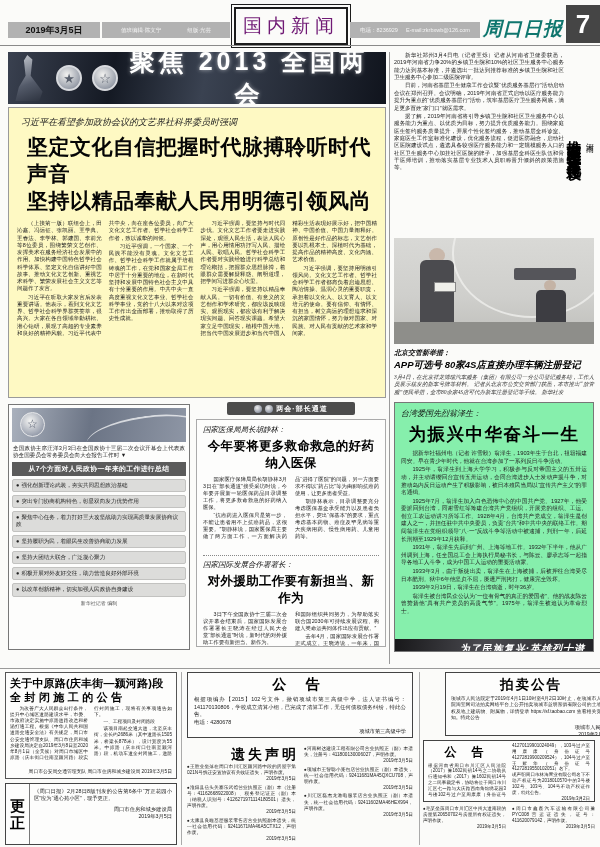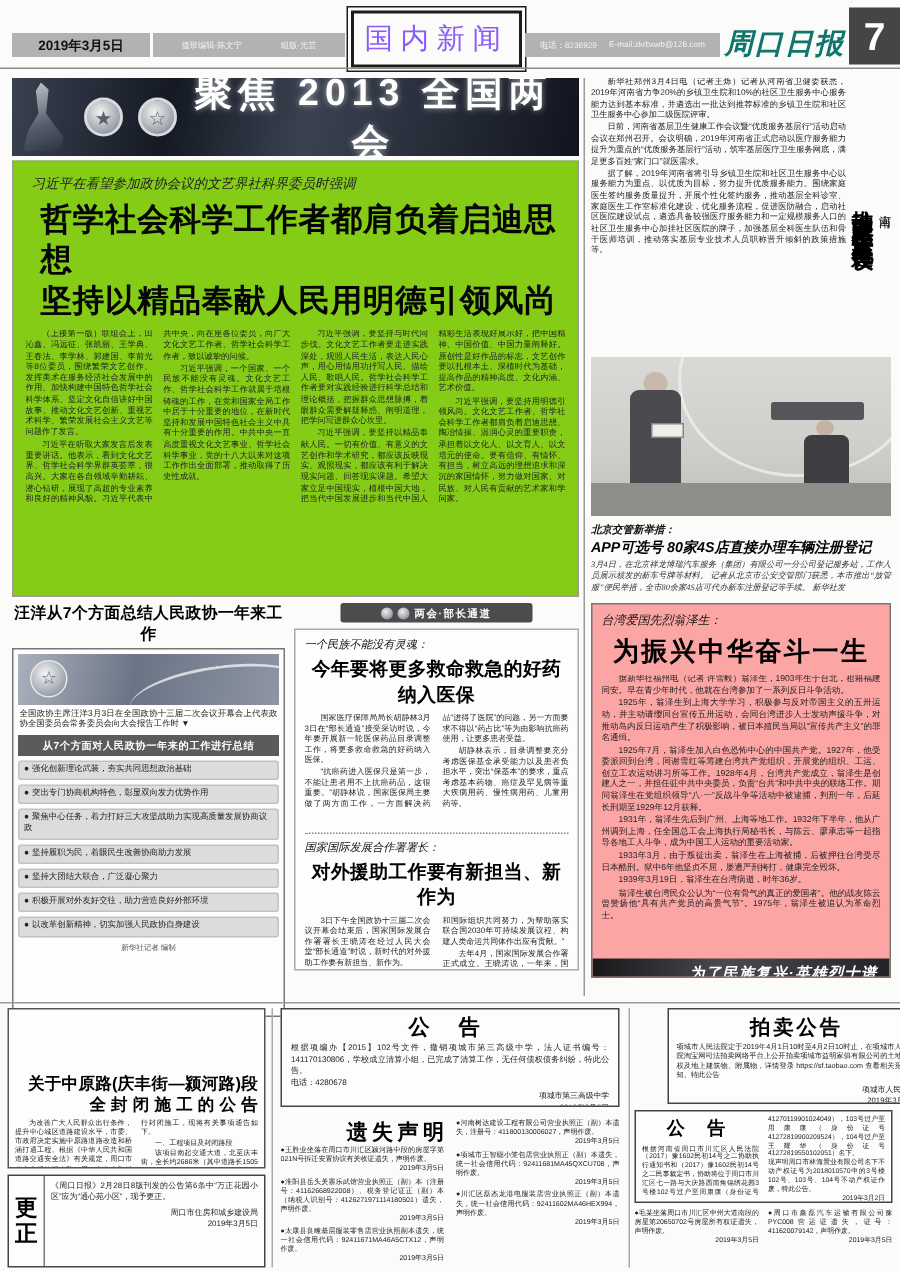--- a/index.html
+++ b/index.html
@@ -12,21 +12,21 @@
   .date-box { position:absolute; left:8px; top:22px; width:92px; height:16px;
     background:#b2b2b2; color:#111; font-size:9px; font-weight:bold;
     display:flex; align-items:center; justify-content:center; }
   .bar { position:absolute; top:22px; height:16px; background:#b2b2b2; color:#f4f4f4;
     font-size:5.5px; display:flex; align-items:center; justify-content:space-around; padding:0 6px; }
   .bar-left { left:102px; width:128px; }
   .bar-right { left:350px; width:130px; }
   .section-box { position:absolute; left:234px; top:7px; width:114px; height:38px;
     background:#fbfbf9; border:2px solid #1c1c1c; outline:1px solid #1c1c1c; outline-offset:2px;
     display:flex; align-items:center; justify-content:center;
-    font-family:"Liberation Serif", serif; font-size:19px; letter-spacing:5px; color:#8b5cf6; }
+    font-family:"Liberation Serif", serif; font-size:19px; letter-spacing:5px; color:#701a75; }
   .masthead { position:absolute; left:483px; top:16px; width:82px; height:26px;
     font-family:"Liberation Serif", serif; font-weight:bold; font-style:italic;
     font-size:19px; letter-spacing:1px; color:#0f766e; display:flex; align-items:center; }
   .pageno { position:absolute; left:566px; top:5px; width:34px; height:38px; background:#454545;
     color:#fff; font-size:26px; font-weight:bold; display:flex; align-items:center; justify-content:center; }
   .header-rule { position:absolute; left:0; top:45px; width:600px; height:1px; background:#8a8a8a; }
 
   
   .banner { position:absolute; left:8px; top:52px; width:378px; height:52px;
     background:linear-gradient(100deg,#3a4150 0%,#141923 28%,#3a4251 52%,#10141d 100%);
@@ -35,21 +35,21 @@
     background:linear-gradient(160deg,#cfd3da 10%,#5a6170 60%,#2a303c 100%);
     clip-path:polygon(45% 0,60% 10%,55% 45%,90% 80%,80% 100%,10% 100%,20% 70%,40% 45%,35% 12%); opacity:.85; }
   .emblem { width:26px; height:26px; border-radius:50%; margin-left:10px;
     background:radial-gradient(circle at 40% 35%,#f2f2f0,#9aa0ab 70%,#565c68);
     border:2px solid #d8dade; color:#59606d; font-size:13px; line-height:23px; text-align:center; }
   .banner-title { flex:1; text-align:center; color:#fff; font-size:25px; font-weight:bold;
     letter-spacing:4px; text-shadow:0 0 4px rgba(255,255,255,.55); padding-right:6px; }
 
   
   .lead { position:absolute; left:8px; top:107px; width:378px; height:291px;
-    border:1px solid #9a9a9a; padding:6px 8px 4px; overflow:hidden; background:#84cc16; }
+    border:1px solid #9a9a9a; padding:6px 8px 4px; overflow:hidden; background:#fef9c3; }
   .lead .kicker { font-family:"Liberation Serif", serif; font-style:italic;
     font-size:9px; color:#222; margin:2px 0 4px 4px; }
   .lead h1 { font-size:21px; line-height:27px; letter-spacing:.5px; color:#050505;
     font-weight:bold; margin-left:10px; }
   .lead-body { margin-top:6px; height:196px; overflow:hidden;
     column-count:4; column-gap:7px; font-size:5.5px; line-height:1.32;
     text-align:justify; color:#222; }
   .paras p { margin:0 0 1px; text-indent:2em; }
 
   
@@ -111,36 +111,36 @@
   .photo .head2 { position:absolute; left:150px; top:42px; width:12px; height:11px; border-radius:50%; background:#c4b3a5; }
   .photo .counter { position:absolute; left:0; bottom:0; width:200px; height:22px; background:#8e8e8a; }
   .photo .sign { position:absolute; left:120px; top:30px; width:62px; height:12px; background:#55555a; border-radius:2px; }
   .caption { margin-top:4px; width:200px;font-style:italic; }
   .cap-kicker { font-size:7px; font-weight:bold; color:#111; }
   .cap-head { font-size:9.5px; font-weight:bold; color:#000; margin-top:1px; }
   .cap-body { font-family:"Liberation Serif", serif; font-size:5.5px; line-height:1.35;
     text-align:justify; color:#333; margin-top:2px; }
 
   
-  .taiwan { margin-top:6px; width:200px; height:250px; border:1px solid #777; padding:5px 6px 15px; overflow:hidden; background:#fca5a5; }
+  .taiwan { margin-top:6px; width:200px; height:250px; border:1px solid #777; padding:5px 6px 15px; overflow:hidden; background:#86efac; }
   .tw-kicker { font-family:"Liberation Serif", serif; font-size:8px; font-style:italic; color:#111; }
   .tw-head { font-size:17.5px; font-weight:bold; color:#000; text-align:center; letter-spacing:1.5px; margin:3px 0 4px; }
   .tw-body { font-size:5.7px; line-height:1.33; text-align:justify; color:#222; height:186px; overflow:hidden; }
   .tw-banner { margin:3px -6px 0; height:19px; background:linear-gradient(95deg,#18181a,#4a4a50 45%,#232327);
     color:#fff; font-weight:bold; font-style:italic; font-size:10px;
     display:flex; align-items:center; justify-content:flex-end; padding-right:8px; letter-spacing:1px; }
 
   
   .bottom-rule { position:absolute; left:0; top:668px; width:600px; height:1px; background:#9a9a9a; }
   .vdiv-b1 { position:absolute; left:181px; top:672px; width:1px; height:173px; background:#aaa; }
   .vdiv-b2 { position:absolute; left:419px; top:672px; width:1px; height:173px; background:#aaa; }
 
   .road { position:absolute; left:5px; top:672px; width:172px; height:107px;
     border:1px solid #555; padding:3px 4px; overflow:hidden; background:#fdfdfc; }
-  .road-title { font-size:11px; font-weight:bold; line-height:14px; color:#000; text-align:right; letter-spacing:.2px;margin-top:40px; }
+  .road-title { font-size:11px; font-weight:bold; line-height:14px; color:#000; text-align:left; letter-spacing:.2px; }
   .road-body { margin-top:2px; column-count:2; column-gap:6px; font-size:4.7px; line-height:1.3;
     text-align:justify; color:#222; height:62px; overflow:hidden; }
   .road-sign { font-size:4.8px; text-align:right; color:#222; line-height:1.35; margin-top:1px; }
 
   .correction { position:absolute; left:5px; top:783px; width:172px; height:62px;
     border:1px solid #444; display:flex; overflow:hidden; background:#fdfdfc; }
   .corr-label { width:24px; border-right:1px solid #777; display:flex; flex-direction:column;
     align-items:center; justify-content:center; font-size:15px; font-weight:bold; color:#000; line-height:17px; }
   .corr-text { flex:1; padding:4px; font-size:5.3px; line-height:1.4; text-align:justify; color:#222; }
   .corr-sig { text-align:right; margin-top:3px; }
@@ -195,34 +195,33 @@
 
 <div class="banner">
   <div class="statue"></div>
   <div class="emblem">★</div>
   <div class="emblem">☆</div>
   <div class="banner-title">聚焦 2013 全国两会</div>
 </div>
 
 <div class="lead">
   <div class="kicker">习近平在看望参加政协会议的文艺界社科界委员时强调</div>
-  <h1>哲学社会科学工作者都肩负着启迪思想</h1>
+  <h1>坚定文化自信把握时代脉搏聆听时代声音</h1>
   <h1>坚持以精品奉献人民用明德引领风尚</h1>
   <div class="lead-body paras">
       <p>（上接第一版）联组会上，田沁鑫、冯远征、张凯丽、王学典、王春法、李学林、郭建国、李前光等8位委员，围绕繁荣文艺创作、发挥美术在服务经济社会发展中的作用、加快构建中国特色哲学社会科学体系、坚定文化自信讲好中国故事、推动文化文艺创新、重视艺术科学、繁荣发展社会主义文艺等问题作了发言。</p>
       <p>习近平在听取大家发言后发表重要讲话。他表示，看到文化文艺界、哲学社会科学界群英荟萃，很高兴。大家在各自领域辛勤耕耘、潜心钻研，展现了高超的专业素养和良好的精神风貌。习近平代表中共中央，向在座各位委员，向广大文化文艺工作者、哲学社会科学工作者，致以诚挚的问候。</p>
       <p>习近平强调，一个国家、一个民族不能没有灵魂。文化文艺工作、哲学社会科学工作就属于培根铸魂的工作，在党和国家全局工作中居于十分重要的地位，在新时代坚持和发展中国特色社会主义中具有十分重要的作用。中共中央一直高度重视文化文艺事业、哲学社会科学事业，党的十八大以来对这项工作作出全面部署，推动取得了历史性成就。</p>
       <p>习近平强调，要坚持与时代同步伐。文化文艺工作者要走进实践深处，观照人民生活，表达人民心声，用心用情用功抒写人民、描绘人民、歌唱人民。哲学社会科学工作者要对实践经验进行科学总结和理论概括，把握群众思想脉搏，着眼群众需要解疑释惑、阐明道理，把学问写进群众心坎里。</p>
       <p>习近平强调，要坚持以精品奉献人民。一切有价值、有意义的文艺创作和学术研究，都应该反映现实、观照现实，都应该有利于解决现实问题、回答现实课题。希望大家立足中国现实，植根中国大地，把当代中国发展进步和当代中国人精彩生活表现好展示好，把中国精神、中国价值、中国力量阐释好。原创性是好作品的标志，文艺创作要以扎根本土、深植时代为基础，提高作品的精神高度、文化内涵、艺术价值。</p>
       <p>习近平强调，要坚持用明德引领风尚。文化文艺工作者、哲学社会科学工作者都肩负着启迪思想、陶冶情操、温润心灵的重要职责，承担着以文化人、以文育人、以文培元的使命。要有信仰、有情怀、有担当，树立高远的理想追求和深沉的家国情怀，努力做对国家、对民族、对人民有贡献的艺术家和学问家。</p>
     </div>
 </div>
 
 <div class="wang">
-  <div class="wang-title">汪洋从7个方面总结人民政协一年来工作</div>
   <div class="wang-frame">
     <div class="wang-art">
       <div class="em">☆</div>
       <div class="swoosh"></div>
     </div>
     <div class="wang-intro">全国政协主席汪洋3月3日在全国政协十三届二次会议开幕会上代表政协全国委员会常务委员会向大会报告工作时 ▼</div>
     <div class="wang-banner">从7个方面对人民政协一年来的工作进行总结</div>
     <div class="wang-item"><span class="dot">●</span><span>强化创新理论武装，夯实共同思想政治基础</span></div>
     <div class="wang-item"><span class="dot">●</span><span>突出专门协商机构特色，彰显双向发力优势作用</span></div>
     <div class="wang-item"><span class="dot">●</span><span>聚焦中心任务，着力打好三大攻坚战助力实现高质量发展协商议政</span></div>
@@ -234,21 +233,21 @@
   </div>
 </div>
 
 <div class="mincol">
   <div class="badge">
     <span class="bc"></span>
     <span class="bc"></span>
     <span>两会·部长通道</span>
   </div>
   <div class="min-frame">
-    <div class="min-kicker">一个民族不能没有灵魂：</div>
+    <div class="min-kicker">国家医保局局长胡静林：</div>
     <div class="min-head">今年要将更多救命救急的好药纳入医保</div>
     <div class="min-body b1 paras">
         <p>国家医疗保障局局长胡静林3月3日在“部长通道”接受采访时说，今年要开展新一轮医保药品目录调整工作，将更多救命救急的好药纳入医保。</p>
         <p>“抗癌药进入医保只是第一步，不能让患者用不上抗癌药品，这很重要。”胡静林说，国家医保局主要做了两方面工作，一方面解决药品“进得了医院”的问题，另一方面要求不得以“药占比”等为由影响抗癌药使用，让更多患者受益。</p>
         <p>胡静林表示，目录调整要充分考虑医保基金承受能力以及患者负担水平，突出“保基本”的要求，重点考虑基本药物、癌症及罕见病等重大疾病用药、慢性病用药、儿童用药等。</p>
       </div>
     <div class="dotted-sep"></div>
     <div class="min-kicker">国家国际发展合作署署长：</div>
     <div class="min-head">对外援助工作要有新担当、新作为</div>
     <div class="min-body b2 paras">

